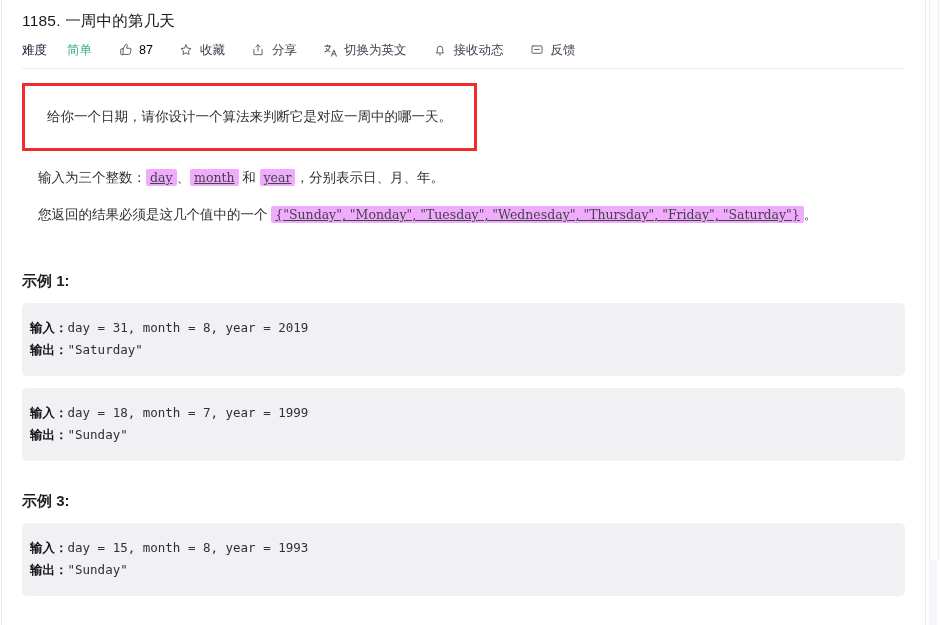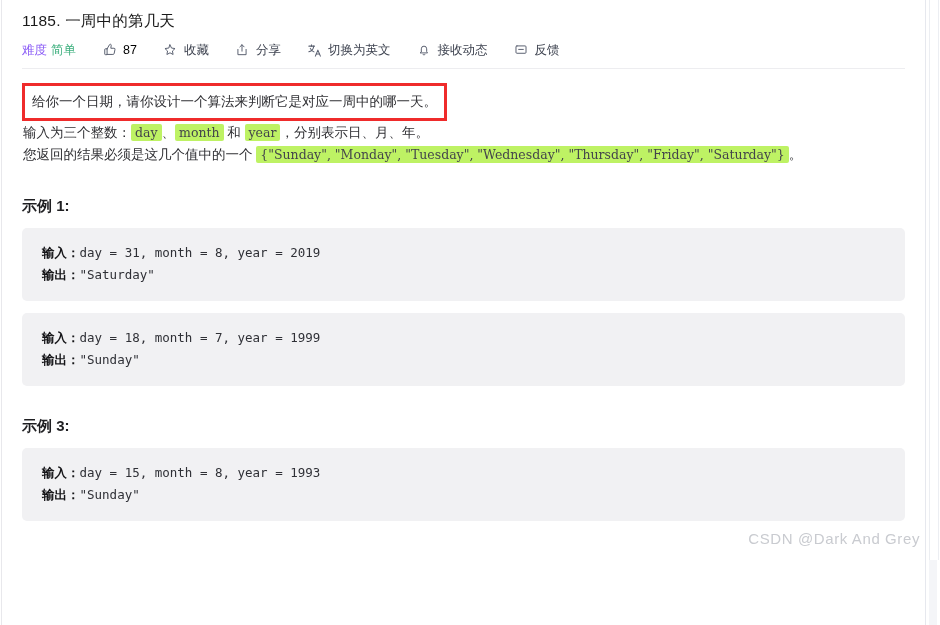--- a/index.html
+++ b/index.html
@@ -107,62 +107,63 @@
   .tool-icon {
     display: inline-flex;
     align-items: center;
     justify-content: center;
     width: 15px;
     height: 15px;
     margin-right: 6px;
     color: #5a6070;
   }
   .tool-icon svg { display: block; }
-  .difficulty-label { margin-right: 4px; color: #8b5cf6; }
+  .difficulty-label { margin-right: 20px; color: #0f172a; }
   .difficulty-value { color: #3caf7d; }
   .like-count { color: #000000; }
 
   .header-divider {
     margin: 9px 0 0 22px;
     width: 883px;
     height: 1px;
     background: #ededf0;
   }
 
   
   .body {
     padding: 0 0 0 22px;
   }
 
   p.para {
-    margin: 1px;
+    margin: 16px;
     font-size: 13.5px;
     line-height: 21px;
     color: #2f2f33;
   }
 
   .para-desc-wrap {
     margin-top: 14px;
     display: inline-block;
     border: 3px solid #ef2b2b;
     padding: 4px 6px 5px 6px;
     box-sizing: border-box;
   }
 
   .para-input { margin-top: 17px; }
   .para-return { margin-top: 17px; }
 
   code.inline {
     font-family: "DejaVu Sans Mono", "Liberation Mono", monospace;
     font-size: 12px;
-    background: #bef264;
+    background: #f0abfc;
     color: #44454b;
     padding: 1px 4px;
     border-radius: 2px;
     white-space: pre;
+    text-decoration: underline;
   }
   code.inline.serifcode {
     font-family: "DejaVu Serif", "Liberation Serif", serif;
     font-size: 12.5px;
   }
 
   
   .example-heading {
     margin: 0;
     padding-top: 30px;
@@ -171,21 +172,21 @@
     color: #1f1f22;
     line-height: 20px;
   }
 
   pre.codeblock {
     margin: 12px 0 0 0;
     width: 883px;
     box-sizing: border-box;
     background: #f1f1f3;
     border-radius: 5px;
-    padding: 14px 16px 15px 20px;
+    padding: 14px 16px 15px 8px;
     font-family: "DejaVu Sans Mono", "Liberation Mono", monospace;
     font-size: 12.5px;
     line-height: 21px;
     color: #2f3036;
     white-space: pre;
     overflow: hidden;
   }
   pre.codeblock b {
     font-family: "Liberation Sans", "DejaVu Sans", sans-serif;
     font-weight: bold;
@@ -333,15 +334,14 @@
 
     </div>
   </div>
 
   <div class="right-rail">
     <div class="divider"></div>
     <div class="track"></div>
     <div class="thumb"></div>
   </div>
 
-  <div class="watermark">CSDN @Dark And Grey</div>
 
 </div>
 
 </body></html>

